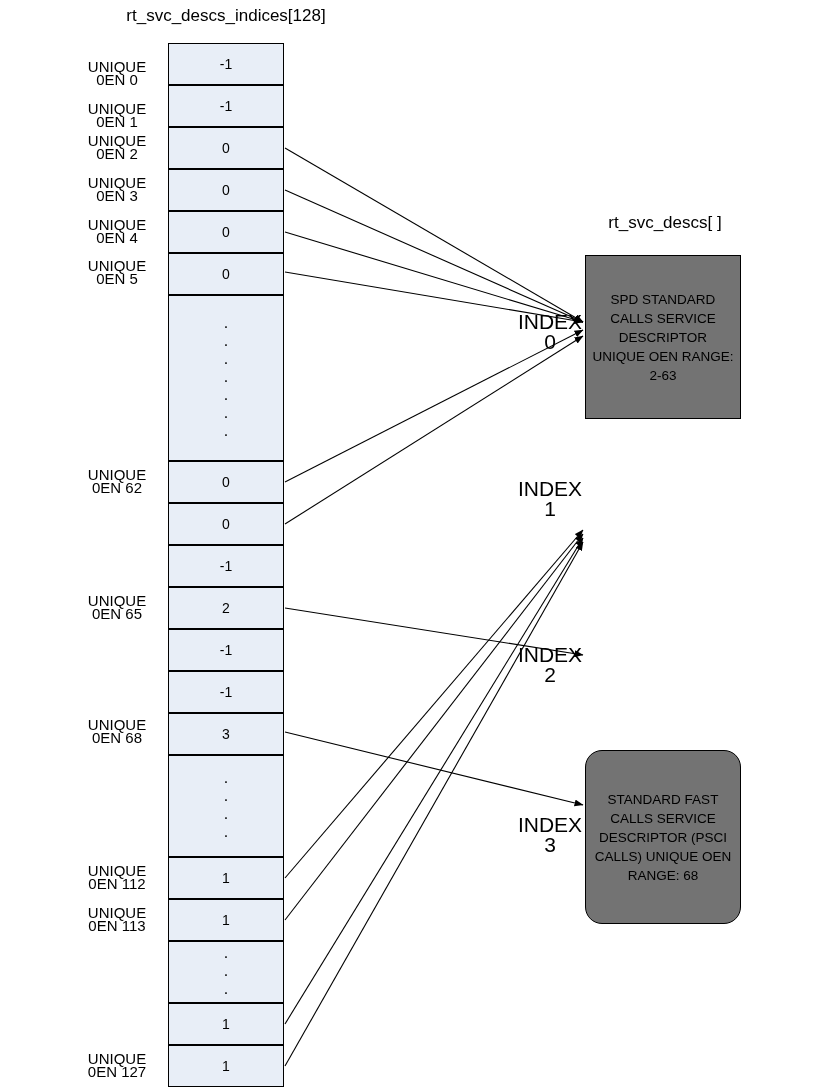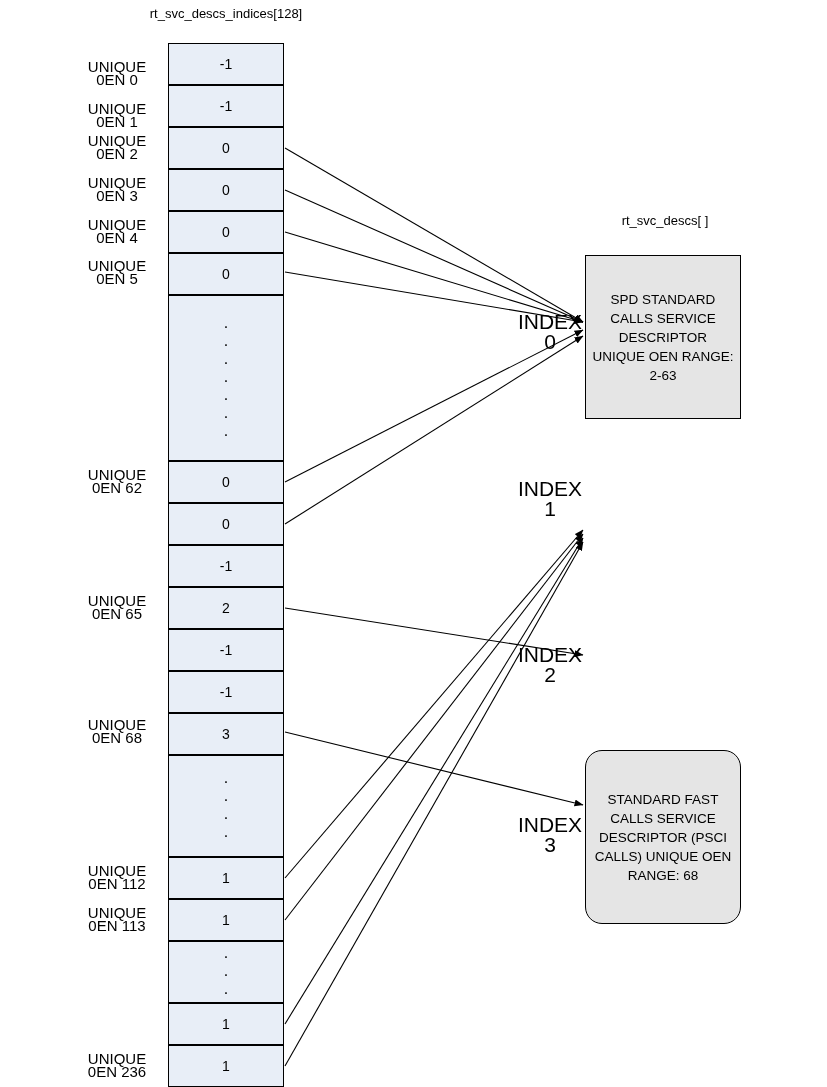--- a/index.html
+++ b/index.html
@@ -20,21 +20,21 @@
   #svg-layer {
     position: absolute;
     left: 0;
     top: 0;
     width: 827px;
     height: 1087px;
     pointer-events: none;
   }
   .title {
     position: absolute;
-    font-size: 13px;
+    font-size: 17px;
     text-align: center;
     white-space: nowrap;
   }
   #array-title { left: 106px; top: 6px; width: 240px; }
   #descs-title { left: 560px; top: 213px; width: 210px; text-align: center; }
 
   .cell {
     position: absolute;
     left: 168px;
     width: 116px;
@@ -71,21 +71,21 @@
     font-size: 15px;
     line-height: 13px;
   }
 
   .desc {
     position: absolute;
     left: 585px;
     width: 156px;
     box-sizing: border-box;
     border: 1px solid #000000;
-    background: #e5e5e5;
+    background: #737373;
     display: flex;
     align-items: center;
     justify-content: center;
     text-align: center;
     font-size: 13.5px;
     line-height: 19px;
     padding: 2px 6px;
   }
 
   .indexlabel {
@@ -169,21 +169,21 @@
   <div class="rowlabel" style="top:864px">
     <div>UNIQUE</div>
     <div>0EN 112</div>
   </div>
   <div class="rowlabel" style="top:906px">
     <div>UNIQUE</div>
     <div>0EN 113</div>
   </div>
   <div class="rowlabel" style="top:1052px">
     <div>UNIQUE</div>
-    <div>0EN 236</div>
+    <div>0EN 127</div>
   </div>
 
   <div class="cell" style="top:43px;  height:42px;">-1</div>
   <div class="cell" style="top:85px;  height:42px;">-1</div>
   <div class="cell" style="top:127px; height:42px;">0</div>
   <div class="cell" style="top:169px; height:42px;">0</div>
   <div class="cell" style="top:211px; height:42px;">0</div>
   <div class="cell" style="top:253px; height:42px;">0</div>
 
   <div class="dots" style="top:295px; height:166px;">

